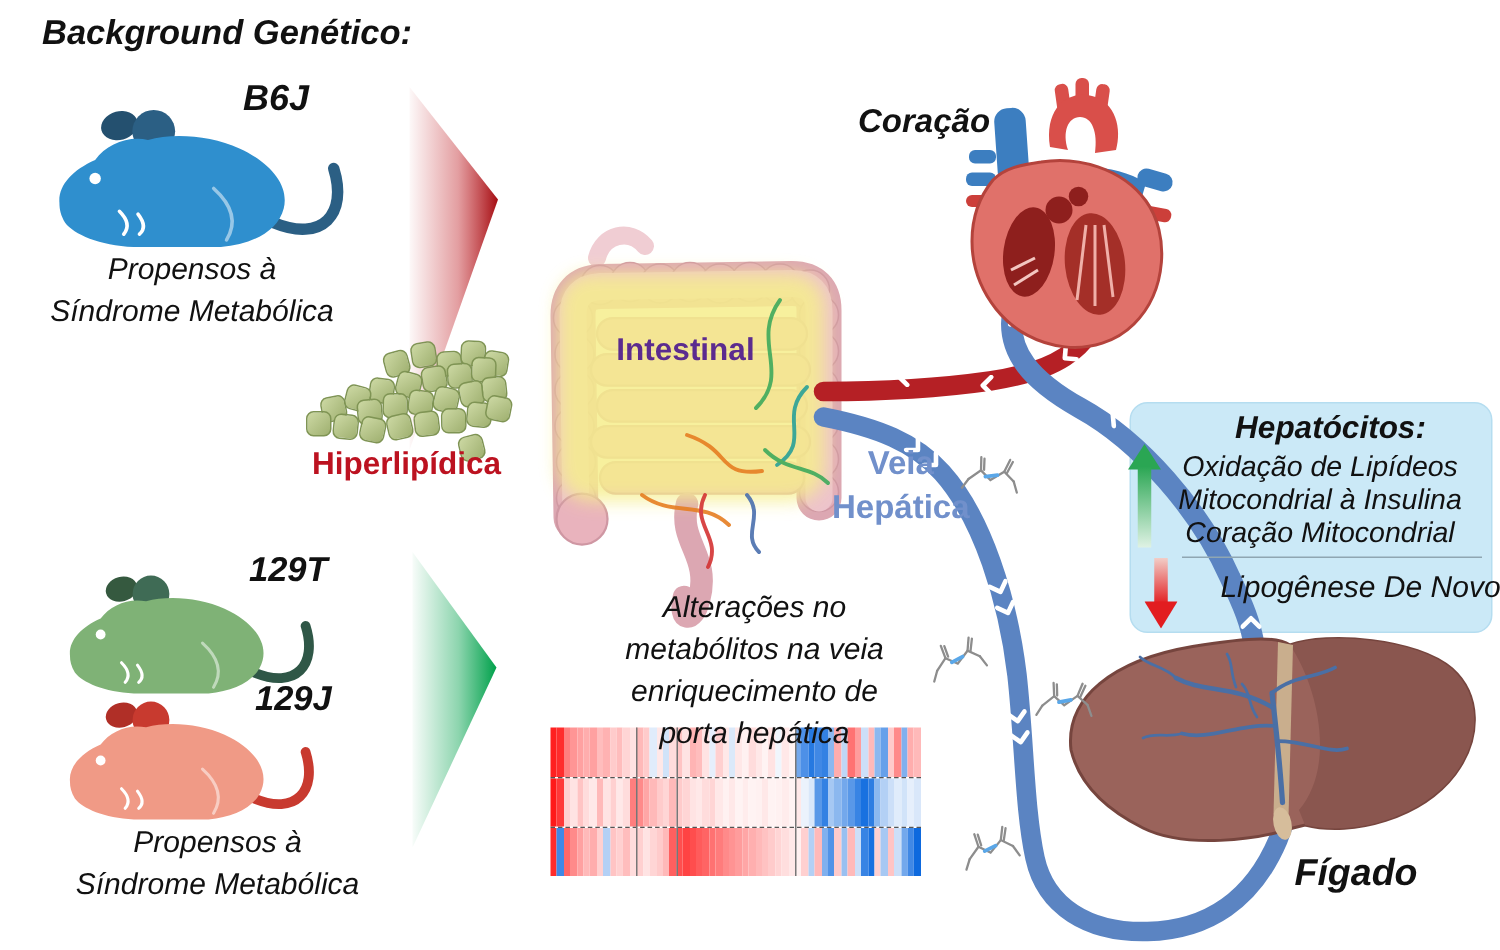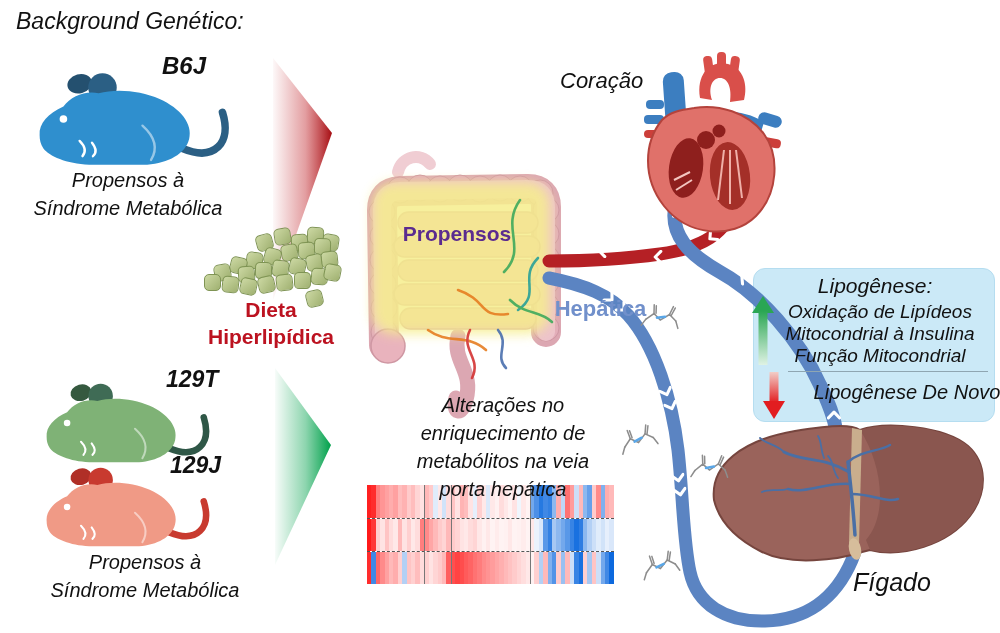--- a/index.html
+++ b/index.html
@@ -1,19 +1,19 @@
 <!DOCTYPE html>
 <html><head>
 <meta charset="utf-8">
 <style>
   html,body{margin:0;padding:0;background:#fff;}
   #stage{position:relative;width:1000px;height:633px;background:#fff;overflow:hidden;
          font-family:"Liberation Sans",sans-serif;color:#111;}
   .abs{position:absolute;}
-  .bi{font-weight:normal;font-style:italic;}
+  .bi{font-weight:bold;font-style:italic;margin-left:12px;}
   .ctr{text-align:center;}
   .rgt{text-align:center;}
   #title{left:16px;top:8px;font-size:23px;}
   .mouse-label{font-size:24px;font-weight:bold;font-style:italic;}
   .caption{font-size:20px;font-style:italic;line-height:28px;width:240px;}
   #diet-label{left:171px;top:296px;width:200px;font-weight:bold;font-size:21px;
               line-height:27px;}
   #microbiome-label{left:362px;top:218px;width:190px;font-weight:bold;font-size:21px;
               line-height:32px;}
   #portal-label{left:548px;top:294px;width:105px;font-weight:bold;font-size:22px;line-height:29px;}
@@ -453,53 +453,53 @@
 
   <div id="title" class="abs bi">Background Genético:</div>
 
   <div class="abs mouse-label" style="left:162px;top:52px">B6J</div>
   <div class="abs caption ctr" style="left:8px;top:166px">
     <div>Propensos à</div>
     <div>Síndrome Metabólica</div>
   </div>
 
   <div id="diet-label" class="abs ctr" style="color:#bc1220">
-    <div>Dieta</div>
     <div>Hiperlipídica</div>
   </div>
 
   <div class="abs mouse-label" style="left:166px;top:366px;font-size:23px">129T</div>
   <div class="abs mouse-label" style="left:170px;top:452px;font-size:23px">129J</div>
   <div class="abs caption ctr" style="left:25px;top:548px">
     <div>Propensos à</div>
     <div>Síndrome Metabólica</div>
   </div>
 
   <div id="microbiome-label" class="abs ctr" style="color:#5b2b8f">
-    <div>Propensos</div>
+    <div>Intestinal</div>
   </div>
 
   <div id="portal-label" class="abs ctr" style="color:#7190cb">
+    <div>Veia</div>
     <div>Hepática</div>
   </div>
 
   <div id="alteracoes" class="abs rgt">
     <div>Alterações no</div>
+    <div>metabólitos na veia</div>
     <div>enriquecimento de</div>
-    <div>metabólitos na veia</div>
     <div>porta hepática</div>
   </div>
 
   <div id="heart-label" class="abs bi">Coração</div>
 
-  <div id="hep-title" class="abs bi ctr">Lipogênese:</div>
+  <div id="hep-title" class="abs bi ctr">Hepatócitos:</div>
   <div id="hep-up-list" class="abs rgt">
     <div>Oxidação de Lipídeos</div>
     <div>Mitocondrial à Insulina</div>
-    <div>Função Mitocondrial</div>
+    <div>Coração Mitocondrial</div>
   </div>
   <div id="hep-divider" class="abs"></div>
   <div id="hep-down" class="abs rgt">Lipogênese De Novo</div>
 
   <svg class="abs" style="left:752px;top:296px" width="22" height="70" viewBox="0 0 22 70">
     <defs>
         <linearGradient id="gUp" x1="0" y1="0" x2="0" y2="1">
       <stop offset="0" stop-color="#2aa653"></stop>
           <stop offset="1" stop-color="#dff2e4"></stop>
     </linearGradient>

